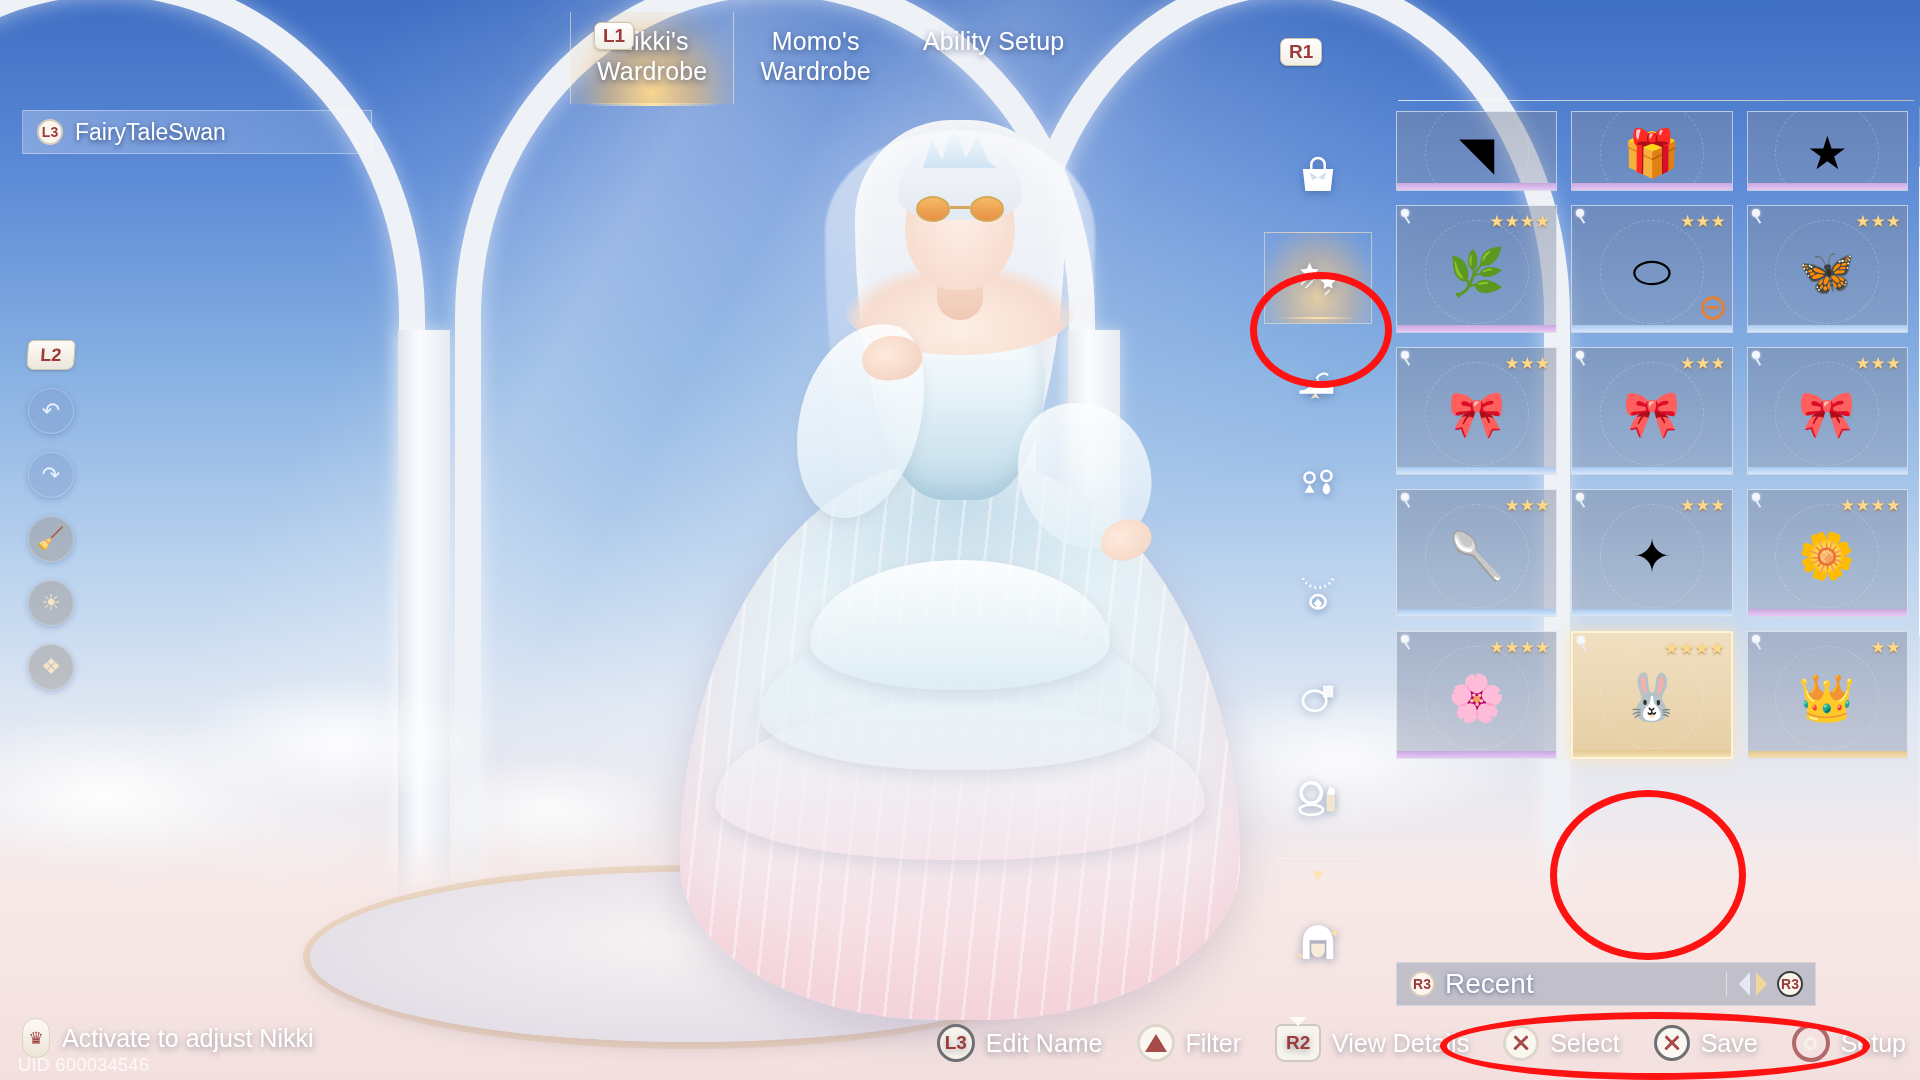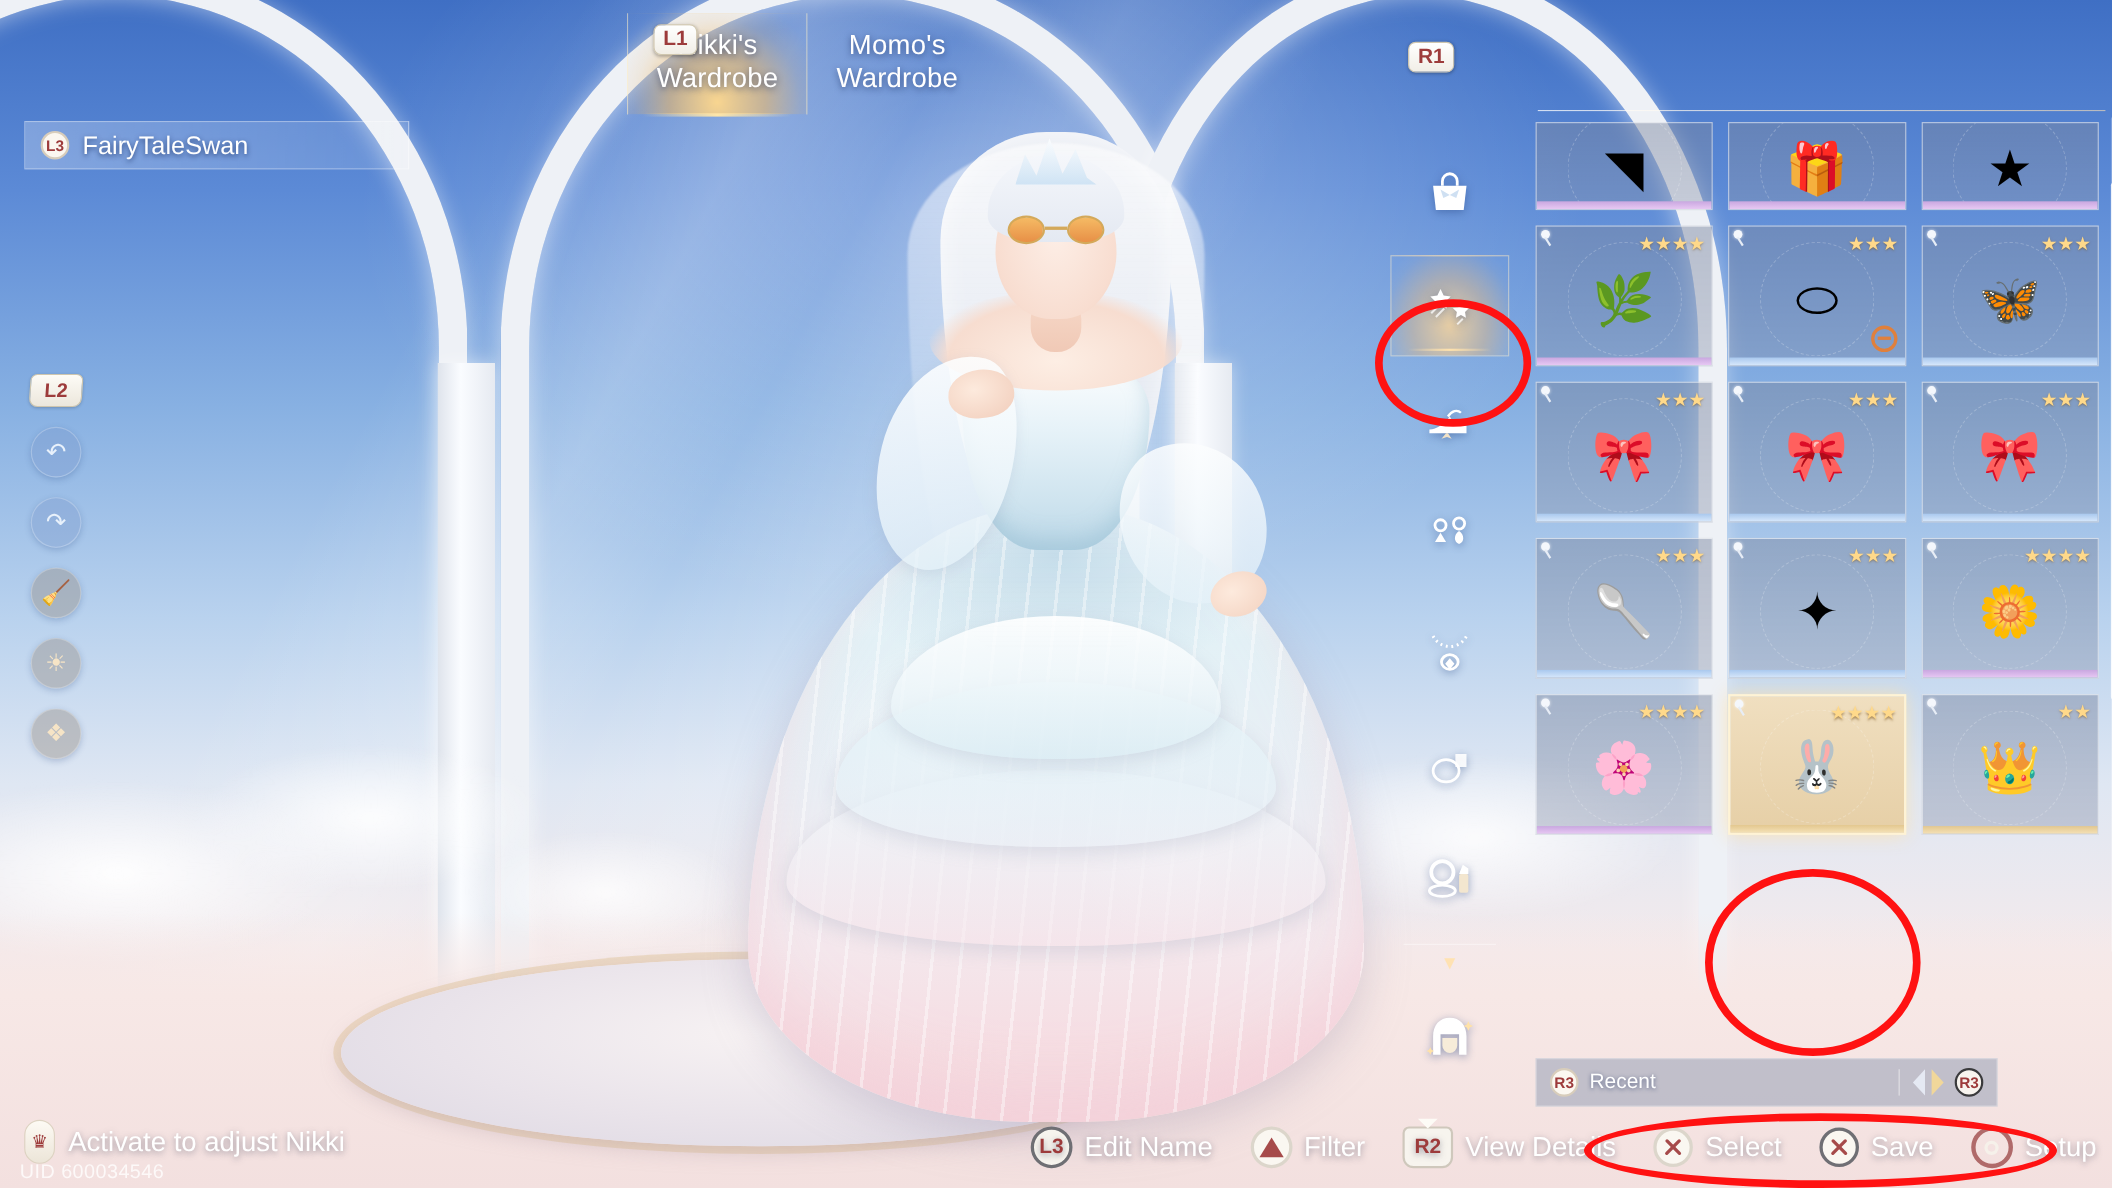--- a/index.html
+++ b/index.html
@@ -237,21 +237,21 @@
   .scrollbar { position:absolute; right:-4px; top:6px; width:5px; height:760px;
                background:rgba(255,255,255,.25); border-radius:3px; }
   .scrollthumb { position:absolute; left:0; top:60px; width:5px; height:470px;
                background:rgba(255,255,255,.85); border-radius:3px; }
 
   
   .recentbar { position:absolute; left:6px; top:862px; width:420px; height:44px;
                display:flex; align-items:center; padding:0 12px; gap:10px;
                background:rgba(150,160,182,.55); border:1px solid rgba(255,255,255,.35);
                cursor:pointer; }
-  .recentbar .rlabel { color:#fff; font-size:19px; text-shadow:0 1px 4px rgba(20,40,90,.6); }
+  .recentbar .rlabel { color:#fff; font-size:28px; text-shadow:0 1px 4px rgba(20,40,90,.6); }
   .recentbar .spacer { flex:1; }
   .vsep { width:1px; height:24px; background:rgba(255,255,255,.55); }
   .toggle-ico { width:30px; height:26px; position:relative; }
   .toggle-ico .lt { position:absolute; left:2px; top:1px; width:0; height:0;
         border-top:12px solid transparent; border-bottom:12px solid transparent;
         border-right:11px solid rgba(235,240,250,.85); }
   .toggle-ico .rt { position:absolute; right:0px; top:1px; width:0; height:0;
         border-top:12px solid transparent; border-bottom:12px solid transparent;
         border-left:11px solid #f1d79a; }
 
@@ -349,20 +349,23 @@
   <div class="topbar">
     <div class="topnav">
       <div class="navtab active">
         <div>Nikki's</div>
         <div>Wardrobe</div>
       </div>
       <div class="navtab">
         <div>Momo's</div>
         <div>Wardrobe</div>
       </div>
+      <div class="navtab">
+        <div>Ability Setup</div>
+      </div>
     </div>
     <div class="padbadge nav-l1">L1</div>
     <div class="padbadge nav-r1">R1</div>
   </div>
 
   <div class="nameplate">
     <div class="roundbadge">L3</div>
     <div class="pname">FairyTaleSwan</div>
   </div>
 

